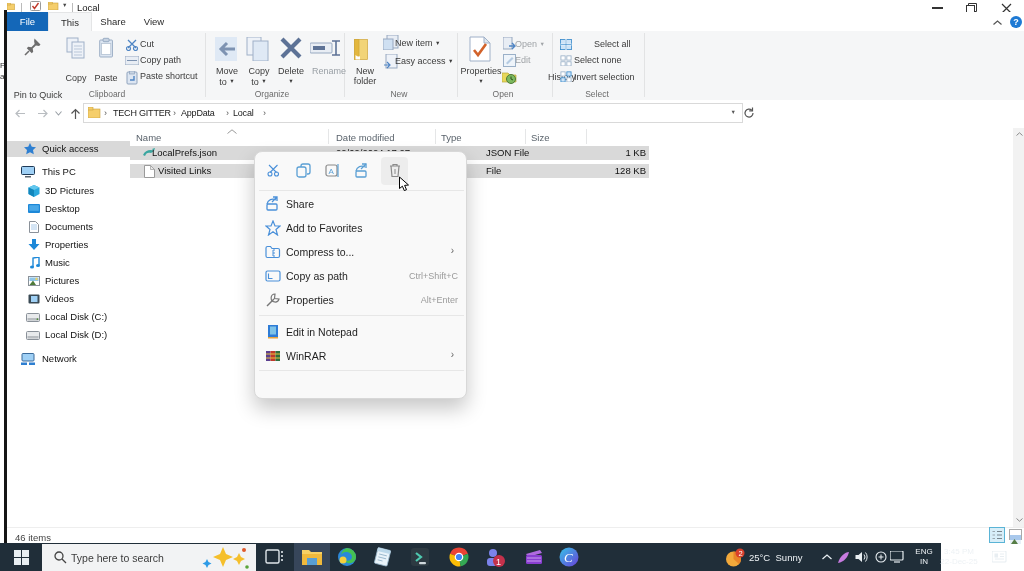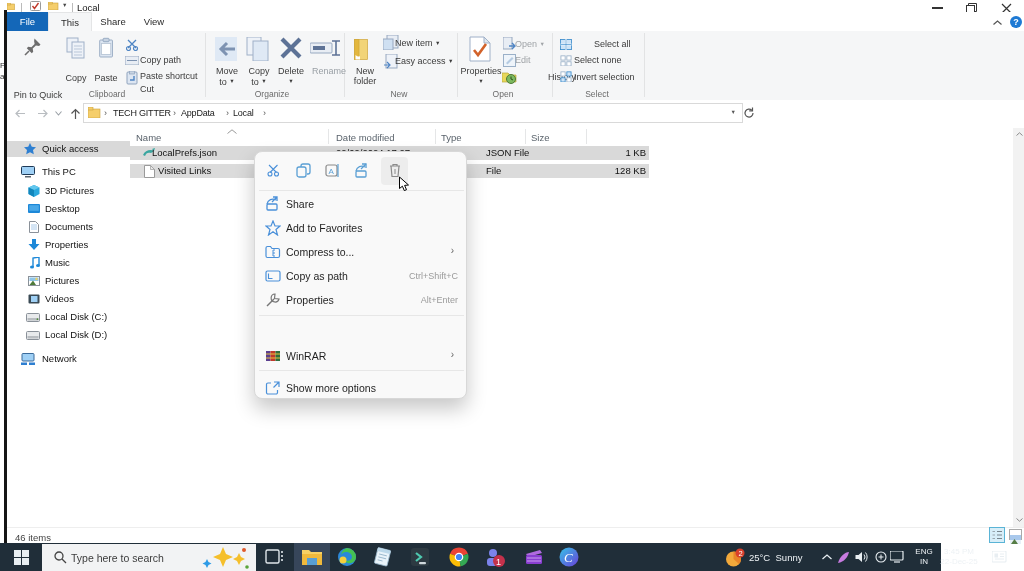--- a/index.html
+++ b/index.html
@@ -126,21 +126,21 @@
     <rect x="6" y="0" width="7" height="4" rx="1" fill="#c7d3e2" stroke="#8fa3bd"></rect>
     <rect x="4" y="6" width="11" height="13" fill="#fff" stroke="#b6c3d4"></rect>
   </svg>
   <div class="ab rlabel" style="left:78px;top:43px;width:42px;">Paste</div>
 
   <svg class="ab" style="left:119px;top:8px;" width="13" height="12">
         <path d="M2 1 L10 9 M10 1 L2 9" stroke="#4f85c4" stroke-width="1.3" fill="none"></path>
         <circle cx="2.5" cy="9.5" r="2" fill="none" stroke="#4f85c4" stroke-width="1.2"></circle>
         <circle cx="9.5" cy="9.5" r="2" fill="none" stroke="#4f85c4" stroke-width="1.2"></circle>
       </svg>
-  <div class="ab rsmall" style="left:133px;top:8px;margin-top:45px;">Cut</div>
+  <div class="ab rsmall" style="left:133px;top:8px;">Cut</div>
   <svg class="ab" style="left:118px;top:25px;" width="14" height="9">
         <rect x="0" y="0" width="14" height="9" rx="1" fill="#e8edf4" stroke="#97a8c0"></rect>
         <path d="M2 4.5h10" stroke="#7c92b0" stroke-width="1"></path>
       </svg>
   <div class="ab rsmall" style="left:133px;top:24px;">Copy path</div>
   <svg class="ab" style="left:119px;top:40px;" width="12" height="14">
         <rect x="1" y="1" width="10" height="12" rx="1" fill="#dde6f2" stroke="#8fa3bd"></rect>
         <rect x="3.5" y="0" width="5" height="3" fill="#c7d3e2" stroke="#8fa3bd" stroke-width="0.7"></rect>
         <path d="M4 9 L8 9 L8 5" stroke="#4f85c4" stroke-width="1.4" fill="none"></path>
       </svg>
@@ -435,38 +435,39 @@
   </div>
   <div class="mi" style="top:136px;">
     <svg class="micon" viewBox="0 0 16 16">
           <path d="M10 2 a4 4 0 1 0 4 5 L9.5 6.5 Z" fill="none" stroke="#777" stroke-width="1.2"></path>
           <path d="M9 7 L2 14" stroke="#777" stroke-width="1.4"></path>
         </svg>
     <div class="mitext">Properties</div>
     <div class="mshort">Alt+Enter</div>
   </div>
   <div class="ab msep" style="top:163px;"></div>
+  <div class="mi" style="top:168px;">
+    <svg class="micon" viewBox="0 0 16 16">
+          <rect x="3" y="1" width="10" height="13" fill="#2e7cd6"></rect>
+          <rect x="5" y="2.5" width="6" height="8" fill="#7ec3e8"></rect>
+          <rect x="3" y="13" width="10" height="1.5" fill="#e8a33d"></rect>
+        </svg>
+    <div class="mitext">Edit in Notepad</div>
+  </div>
   <div class="mi" style="top:192px;">
     <svg class="micon" viewBox="0 0 16 16">
           <rect x="1" y="3" width="4.5" height="10" fill="#5b3f8f"></rect>
           <rect x="5.5" y="3" width="5" height="10" fill="#c03a2b"></rect>
           <rect x="10.5" y="3" width="4.5" height="10" fill="#2e6e3e"></rect>
           <path d="M1 6 h14 M1 10 h14" stroke="#e8c23d" stroke-width="1"></path>
         </svg>
     <div class="mitext">WinRAR</div>
     <div class="marrow">›</div>
   </div>
   <div class="ab msep" style="top:218px;"></div>
-  <div class="mi" style="top:224px;">
-    <svg class="micon" viewBox="0 0 16 16">
-          <path d="M6 3 H3 a1.5 1.5 0 0 0 -1.5 1.5 v8 a1.5 1.5 0 0 0 1.5 1.5 h8 a1.5 1.5 0 0 0 1.5 -1.5 V10" fill="none" stroke="#4a90d9" stroke-width="1.2"></path>
-          <path d="M9 2 h5 v5 M14 2 L8.5 7.5" fill="none" stroke="#4a90d9" stroke-width="1.2"></path>
-        </svg>
-    <div class="mitext">Show more options</div>
-  </div>
 </div>
 
 <svg class="ab" style="left:398px;top:176px;" width="14" height="17">
       <path d="M1.5 1 L1.5 12.5 L4.4 10.2 L6.3 14.6 L8.5 13.7 L6.6 9.4 L10.5 9 Z" fill="#fff" stroke="#000" stroke-width="1"></path>
     </svg>
 
 <div class="ab" id="statusbar">
   <div class="ab" style="left:8px;top:4px;font-size:9.5px;color:#444;">46 items</div>
   <div class="ab" style="left:982px;top:-1px;width:16px;height:16px;background:#d8eef8;border:1px solid #5ab4d6;box-sizing:border-box;">
     <svg width="12" height="12" style="margin:1px;">

